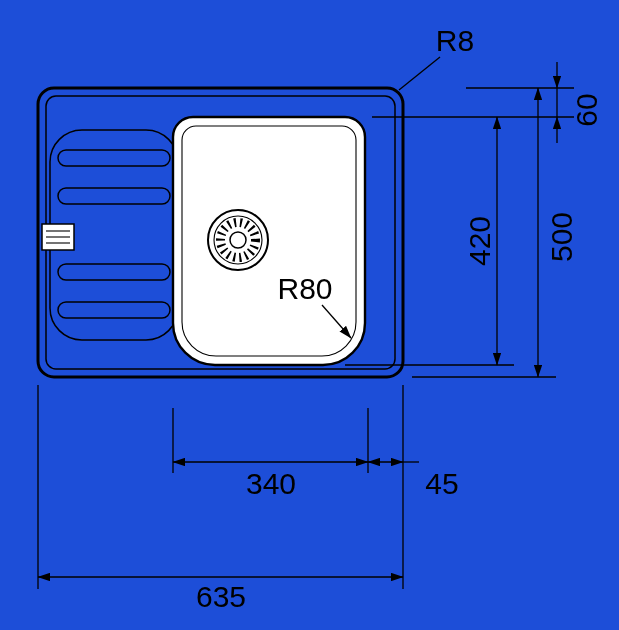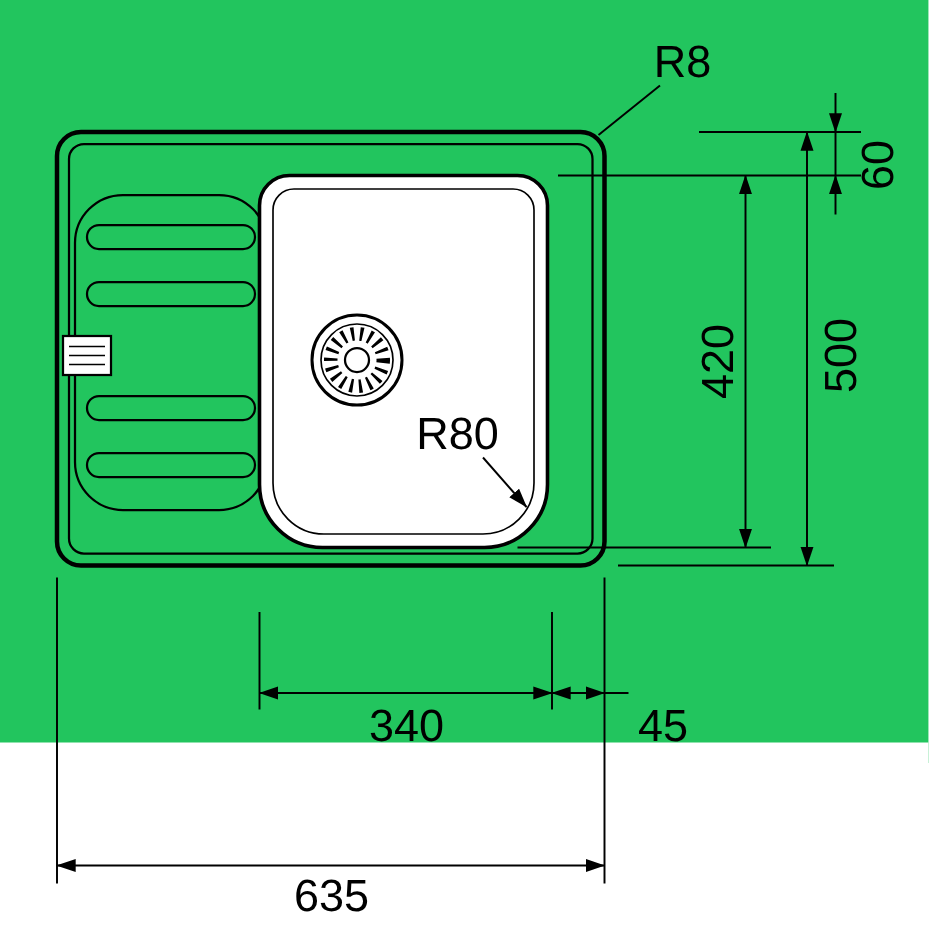--- a/index.html
+++ b/index.html
@@ -7,22 +7,22 @@
     padding: 0;
     background: #ffffff;
     width: 619px;
     height: 630px;
     overflow: hidden;
     font-family: "Liberation Sans", sans-serif;
   }
   .canvas {
     position: relative;
     width: 619px;
-    height: 495px;
-    background: #22c55e;
+    height: 630px;
+    background: #1d4ed8;
   }
   svg { display: block; }
   .outline   { fill: none; stroke: #000000; }
   .thick     { stroke-width: 3; }
   .mid       { stroke-width: 2.4; }
   .thin      { stroke-width: 1.5; }
   .hair      { stroke-width: 1.1; }
   .dimline   { fill: none; stroke: #000000; stroke-width: 1.3; }
   .whitefill { fill: #ffffff; stroke: #000000; }
   .dimtext   { fill: #000000; font-size: 30px; font-family: "Liberation Sans", sans-serif; }

